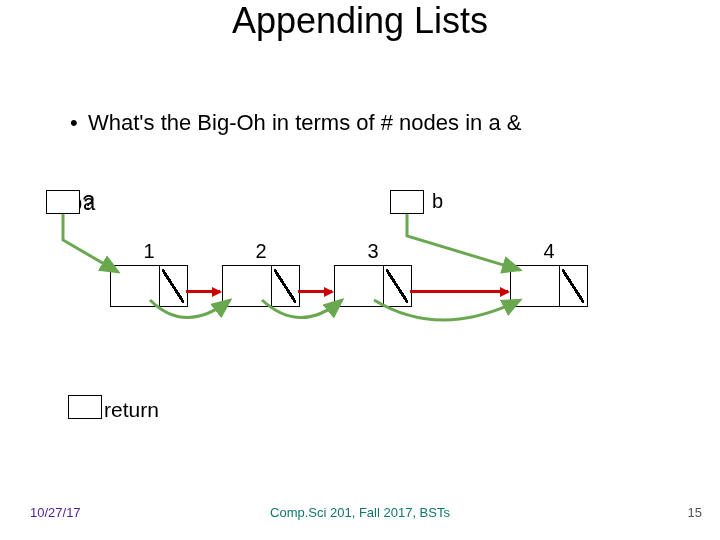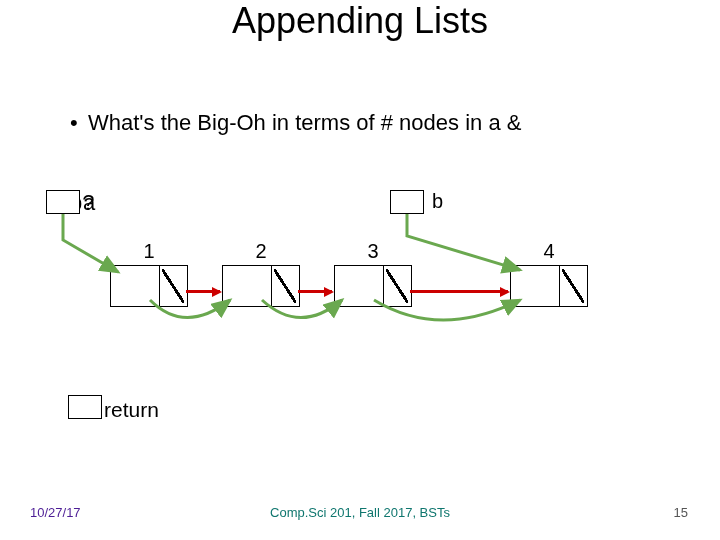--- a/index.html
+++ b/index.html
@@ -142,21 +142,21 @@
     position: absolute;
     bottom: 20px;
     left: 50%;
     transform: translateX(-50%);
     font-size: 13px;
     color: #0f766e;
   }
   .footer-page {
     position: absolute;
     bottom: 20px;
-    right: 32px;
+    right: 18px;
     font-size: 13px;
     color: #555;
   }
 </style>
 </head>
 <body>
 
 <h1 class="title">Appending Lists</h1>
 
 <div class="body-text">

